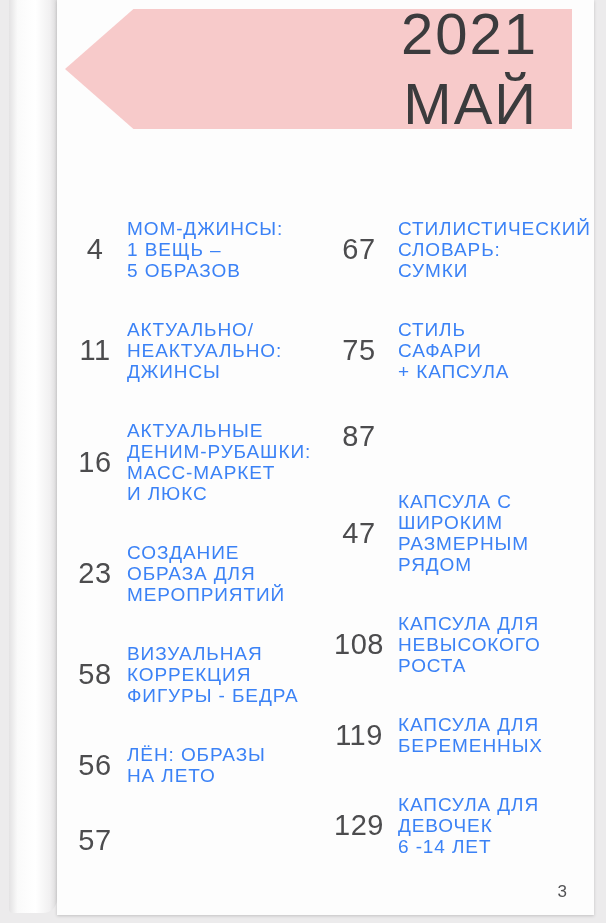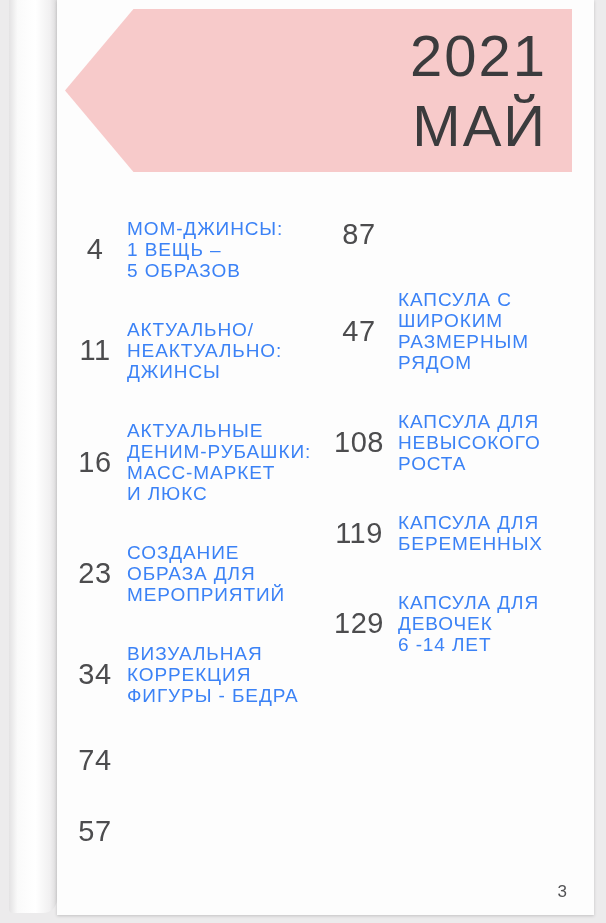--- a/index.html
+++ b/index.html
@@ -31,28 +31,28 @@
     height: 915px;
     background: #fdfdfd;
     box-shadow: 0 1px 3px rgba(0,0,0,0.18);
   }
   
   .banner {
     position: absolute;
     left: 8px;
     top: 9px;
     width: 507px;
-    height: 163px;
+    height: 120px;
     background: #f7caca;
     clip-path: polygon(0 50%, 13.5% 0, 100% 0, 100% 100%, 13.5% 100%);
     display: flex;
     flex-direction: column;
     align-items: flex-end;
     justify-content: center;
-    padding-right: 25px;
+    padding-right: 34px;
     box-sizing: border-box;
     color: #3b3b3d;
   }
   .banner .year,
   .banner .month {
     font-size: 58px;
     line-height: 70px;
     font-weight: 400;
     letter-spacing: 2px;
     white-space: nowrap;
@@ -141,34 +141,48 @@
 МАСС-МАРКЕТ
 И ЛЮКС</div>
         </div>
         <div class="entry">
           <div class="num">23</div>
           <div class="title">СОЗДАНИЕ
 ОБРАЗА ДЛЯ
 МЕРОПРИЯТИЙ</div>
         </div>
         <div class="entry">
-          <div class="num">34</div>
+          <div class="num">58</div>
           <div class="title">ВИЗУАЛЬНАЯ
 КОРРЕКЦИЯ
 ФИГУРЫ - БЕДРА</div>
         </div>
         <div class="entry">
-          <div class="num">74</div>
+          <div class="num">56</div>
+          <div class="title">ЛЁН: ОБРАЗЫ
+НА ЛЕТО</div>
         </div>
         <div class="entry">
           <div class="num">57</div>
         </div>
       </div>
 
       <div class="col right">
+        <div class="entry">
+          <div class="num">67</div>
+          <div class="title">СТИЛИСТИЧЕСКИЙ
+СЛОВАРЬ:
+СУМКИ</div>
+        </div>
+        <div class="entry">
+          <div class="num">75</div>
+          <div class="title">СТИЛЬ
+САФАРИ
++ КАПСУЛА</div>
+        </div>
         <div class="entry">
           <div class="num">87</div>
         </div>
         <div class="entry">
           <div class="num">47</div>
           <div class="title">КАПСУЛА С
 ШИРОКИМ
 РАЗМЕРНЫМ
 РЯДОМ</div>
         </div>

